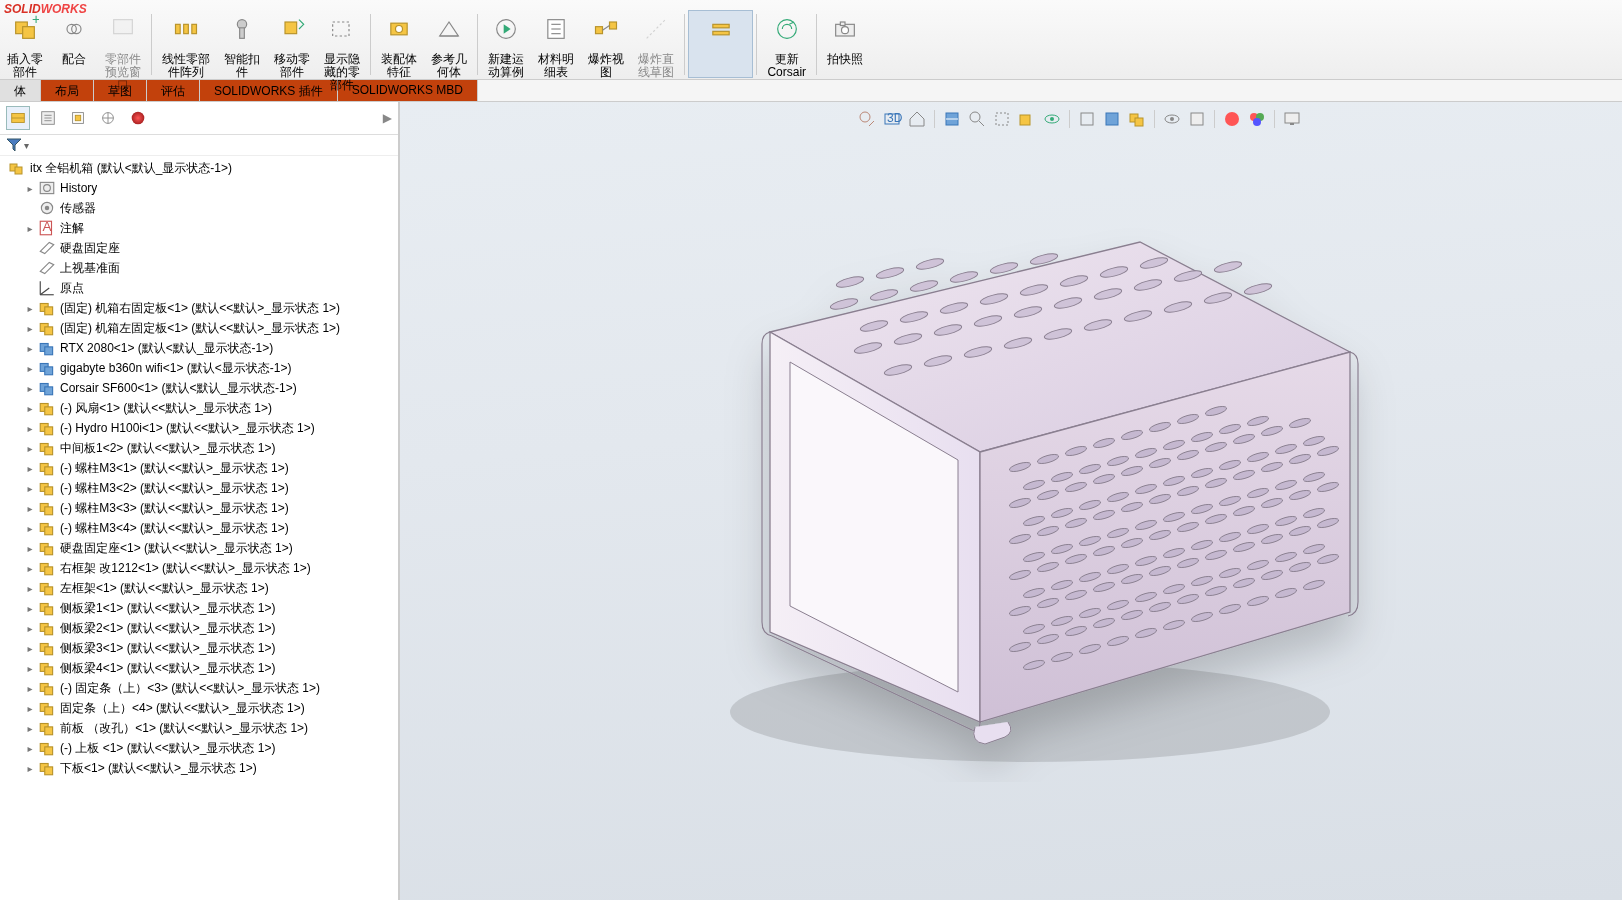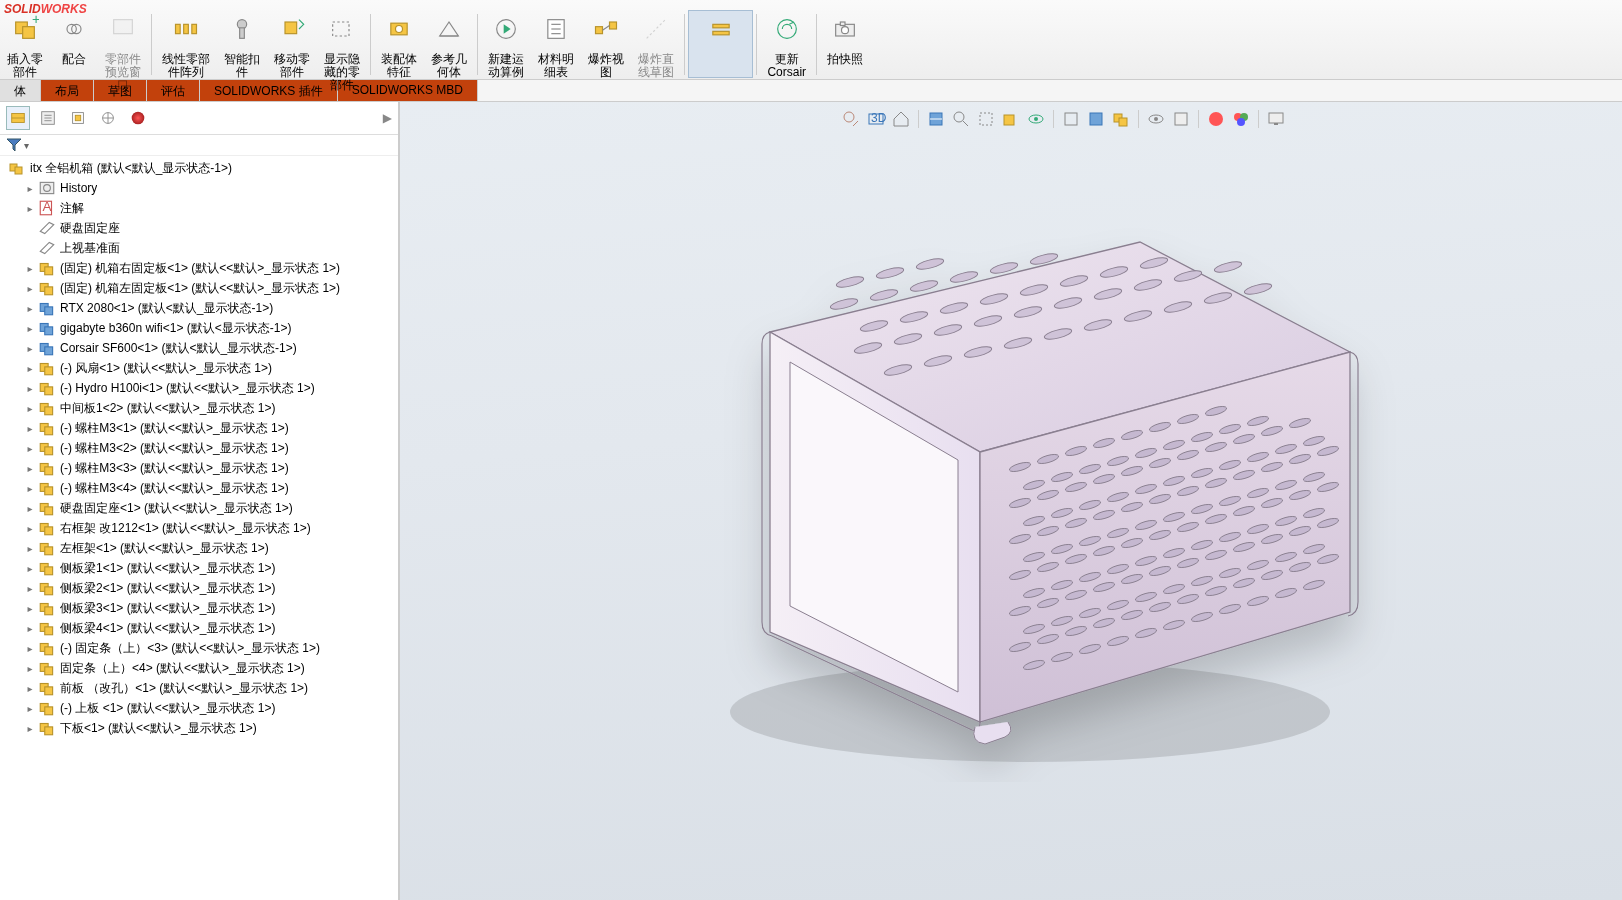--- a/index.html
+++ b/index.html
@@ -44,21 +44,21 @@
 .nico { width: 18px; height: 16px; margin-right: 4px; display:inline-flex; align-items:center; justify-content:center; flex-shrink:0; }
 .lbl-txt { overflow: hidden; text-overflow: ellipsis; }
 .ind0 { padding-left: 4px; }
 .ind1 { padding-left: 20px; }
 
 
 .ico-asm { color:#c59a2e; }
 
 
 .viewport { flex: 1; background: linear-gradient(175deg,#e8edf2 0%, #e3e8ee 40%, #d9dfe6 100%); position: relative; overflow:hidden; }
-.vp-toolbar { position: absolute; top: 6px; left: 440px; display: flex; gap: 3px; align-items:center; }
+.vp-toolbar { position: absolute; top: 6px; left: 456px; display: flex; gap: 3px; align-items:center; }
 .vp-ico { width: 22px; height: 22px; display:flex; align-items:center; justify-content:center; cursor:pointer; border:1px solid transparent; }
 .vp-sep { width:1px; height:18px; background:#ccc; margin:0 3px; }
 .case-svg { position:absolute; left:250px; top:80px; }
 
 
 .cube { width:18px; height:18px; }
 </style>
 </head>
 <body>
 
@@ -315,20 +315,30 @@
             <span class="exp">▸</span>
             <span class="nico">
               <svg viewBox="0 0 16 16">
                 <rect x="2" y="3" width="12" height="10" fill="#eee" stroke="#888"></rect>
                 <circle cx="8" cy="8" r="3" fill="none" stroke="#888"></circle>
               </svg>
             </span>
             <span class="lbl-txt">History</span>
           </div>
           <div class="node ind1">
+            <span class="exp"></span>
+            <span class="nico">
+              <svg viewBox="0 0 16 16">
+                <circle cx="8" cy="8" r="5" fill="#eee" stroke="#888"></circle>
+                <circle cx="8" cy="8" r="2" fill="#888"></circle>
+              </svg>
+            </span>
+            <span class="lbl-txt">传感器</span>
+          </div>
+          <div class="node ind1">
             <span class="exp">▸</span>
             <span class="nico">
               <svg viewBox="0 0 16 16">
                 <rect x="2" y="2" width="10" height="12" fill="#fff" stroke="#c55"></rect>
                 <text x="4" y="11" font-size="9" fill="#c55">A</text>
               </svg>
             </span>
             <span class="lbl-txt">注解</span>
           </div>
           <div class="node ind1">
@@ -341,20 +351,31 @@
             <span class="lbl-txt">硬盘固定座</span>
           </div>
           <div class="node ind1">
             <span class="exp"></span>
             <span class="nico">
               <svg viewBox="0 0 16 16">
                 <path d="M2 11 L10 3 L14 5 L6 13 Z" fill="none" stroke="#888"></path>
               </svg>
             </span>
             <span class="lbl-txt">上视基准面</span>
+          </div>
+          <div class="node ind1">
+            <span class="exp"></span>
+            <span class="nico">
+              <svg viewBox="0 0 16 16">
+                <line x1="2" y1="14" x2="2" y2="2" stroke="#444"></line>
+                <line x1="2" y1="14" x2="14" y2="14" stroke="#444"></line>
+                <line x1="2" y1="14" x2="10" y2="8" stroke="#444"></line>
+              </svg>
+            </span>
+            <span class="lbl-txt">原点</span>
           </div>
           <div class="node ind1">
             <span class="exp">▸</span>
             <span class="nico">
               <svg viewBox="0 0 16 16">
                 <rect x="2" y="4" width="7" height="7" fill="#f5c544" stroke="#b8932a"></rect>
                 <rect x="6" y="7" width="7" height="7" fill="#f5c544" stroke="#b8932a"></rect>
               </svg>
             </span>
             <span class="lbl-txt">(固定) 机箱右固定板&lt;1&gt; (默认&lt;&lt;默认&gt;_显示状态 1&gt;)</span>

